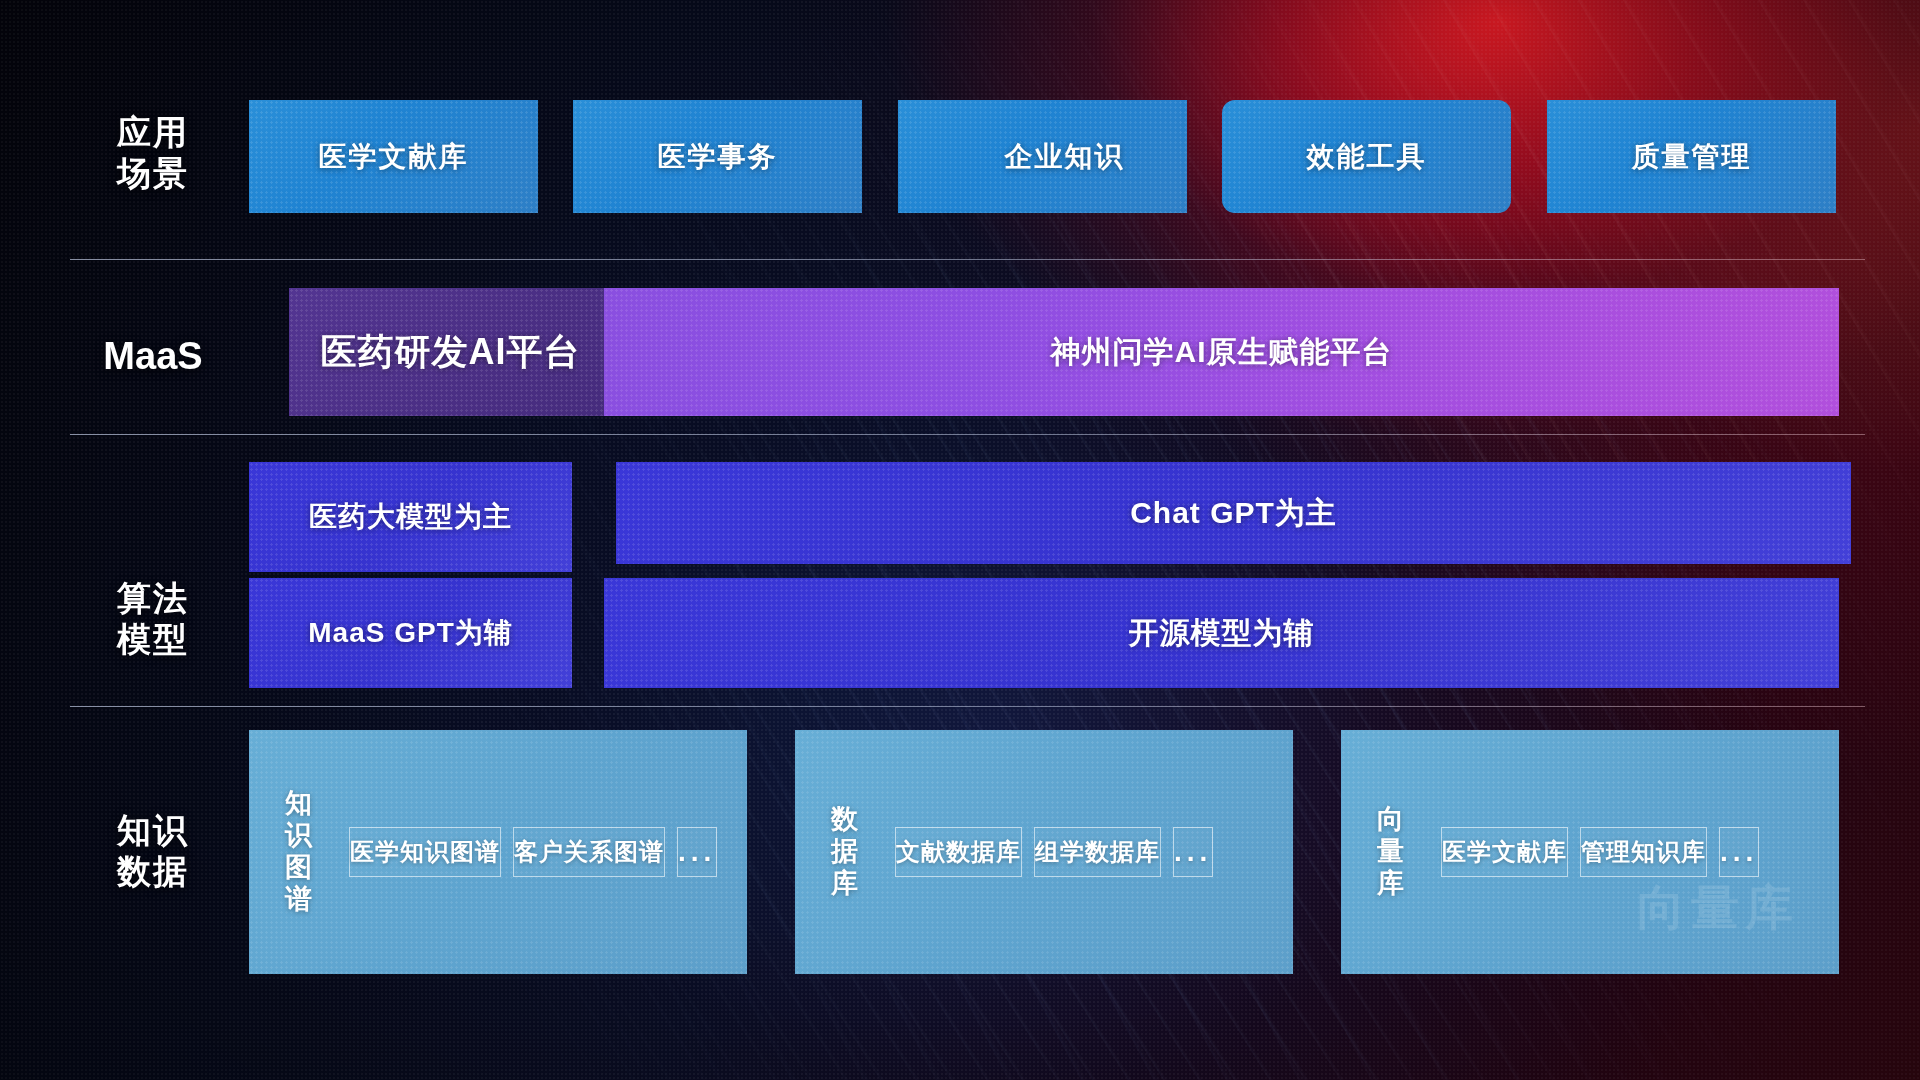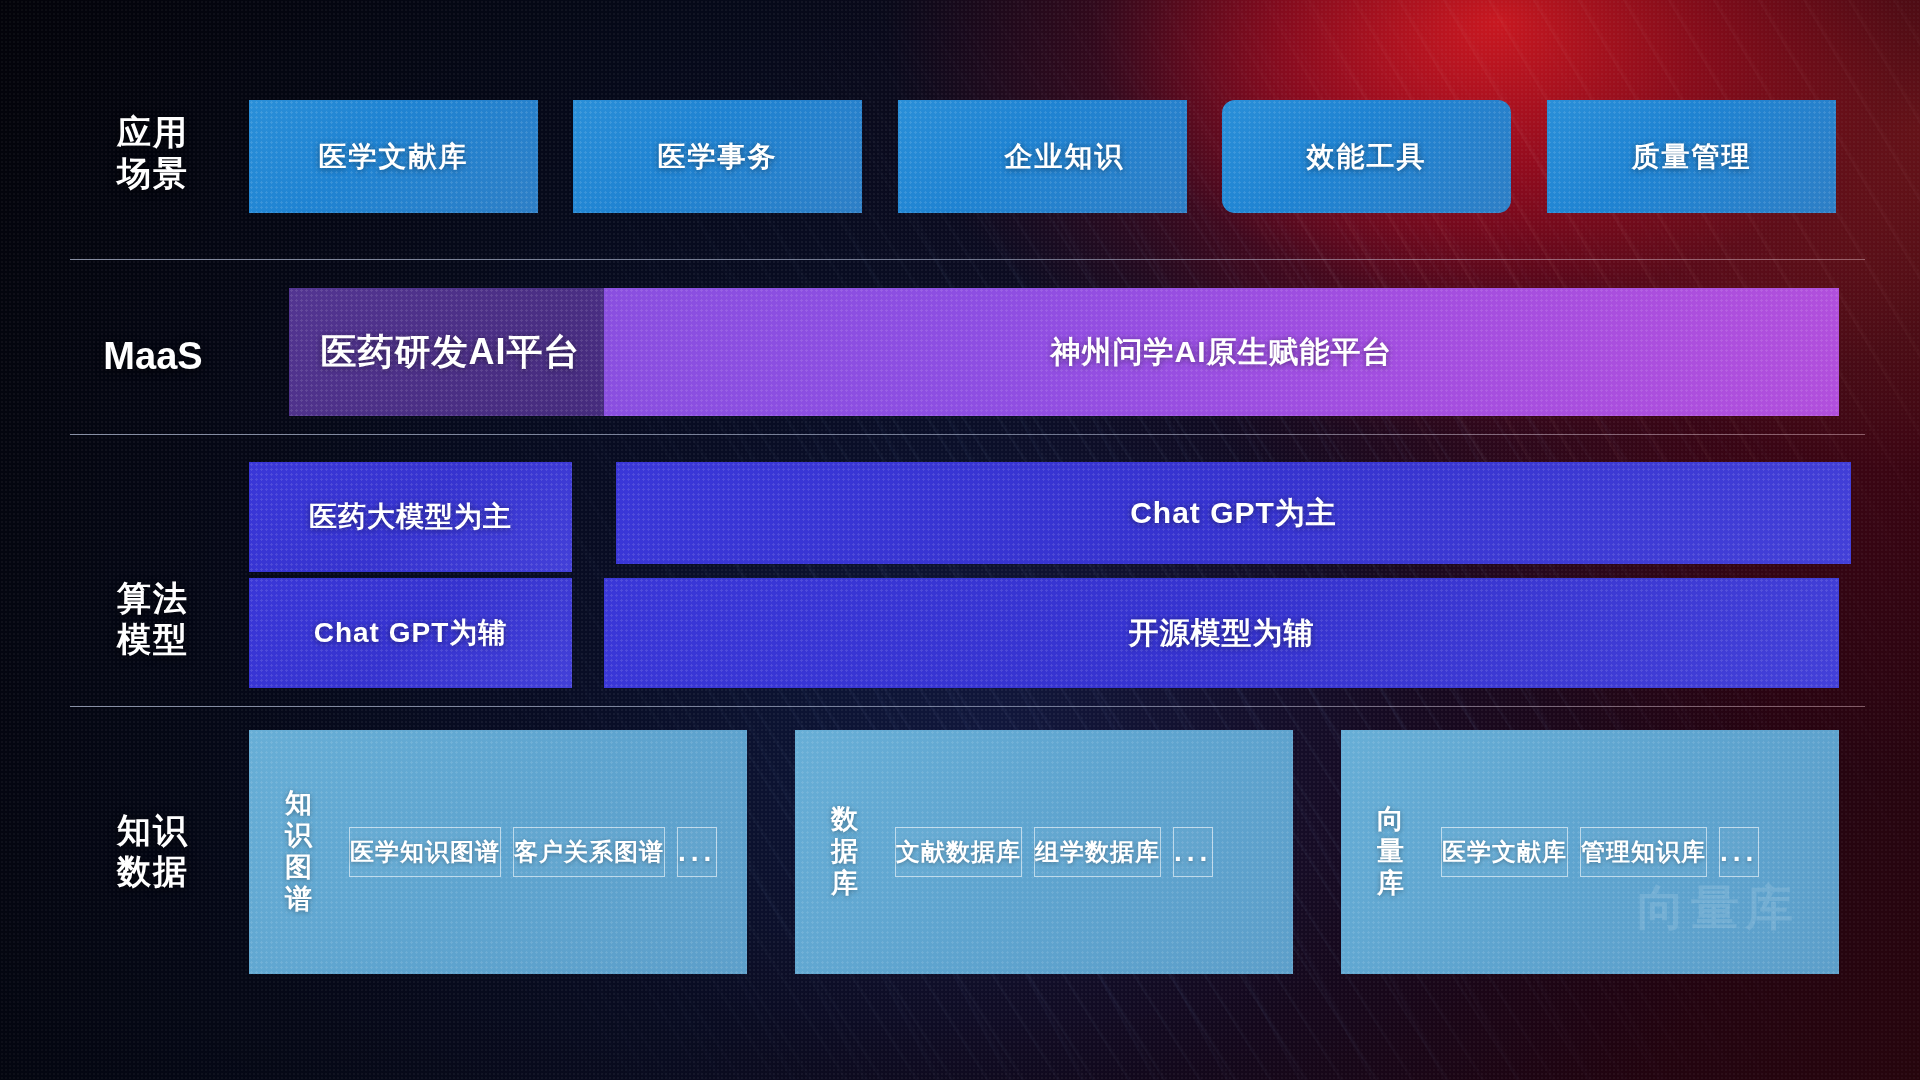--- a/index.html
+++ b/index.html
@@ -181,21 +181,21 @@
     <div class="box maas-left">医药研发AI平台</div>
     <div class="box maas-right">神州问学AI原生赋能平台</div>
 
     <div class="divider" style="top:434px;"></div>
 
     <div class="rowlabel" style="top:533px;margin-top:45px;">算法
 模型</div>
 
     <div class="box alg alg-l1">医药大模型为主</div>
     <div class="box alg alg-r1">Chat GPT为主</div>
-    <div class="box alg alg-l2">Chat GPT为辅</div>
+    <div class="box alg alg-l2">MaaS GPT为辅</div>
     <div class="box alg alg-r2">开源模型为辅</div>
 
     <div class="divider" style="top:706px;"></div>
 
     <div class="rowlabel" style="top:810px;">知识
 数据</div>
 
     <div class="kcard kcard-1">
       <div class="kcard-title">知
 识

